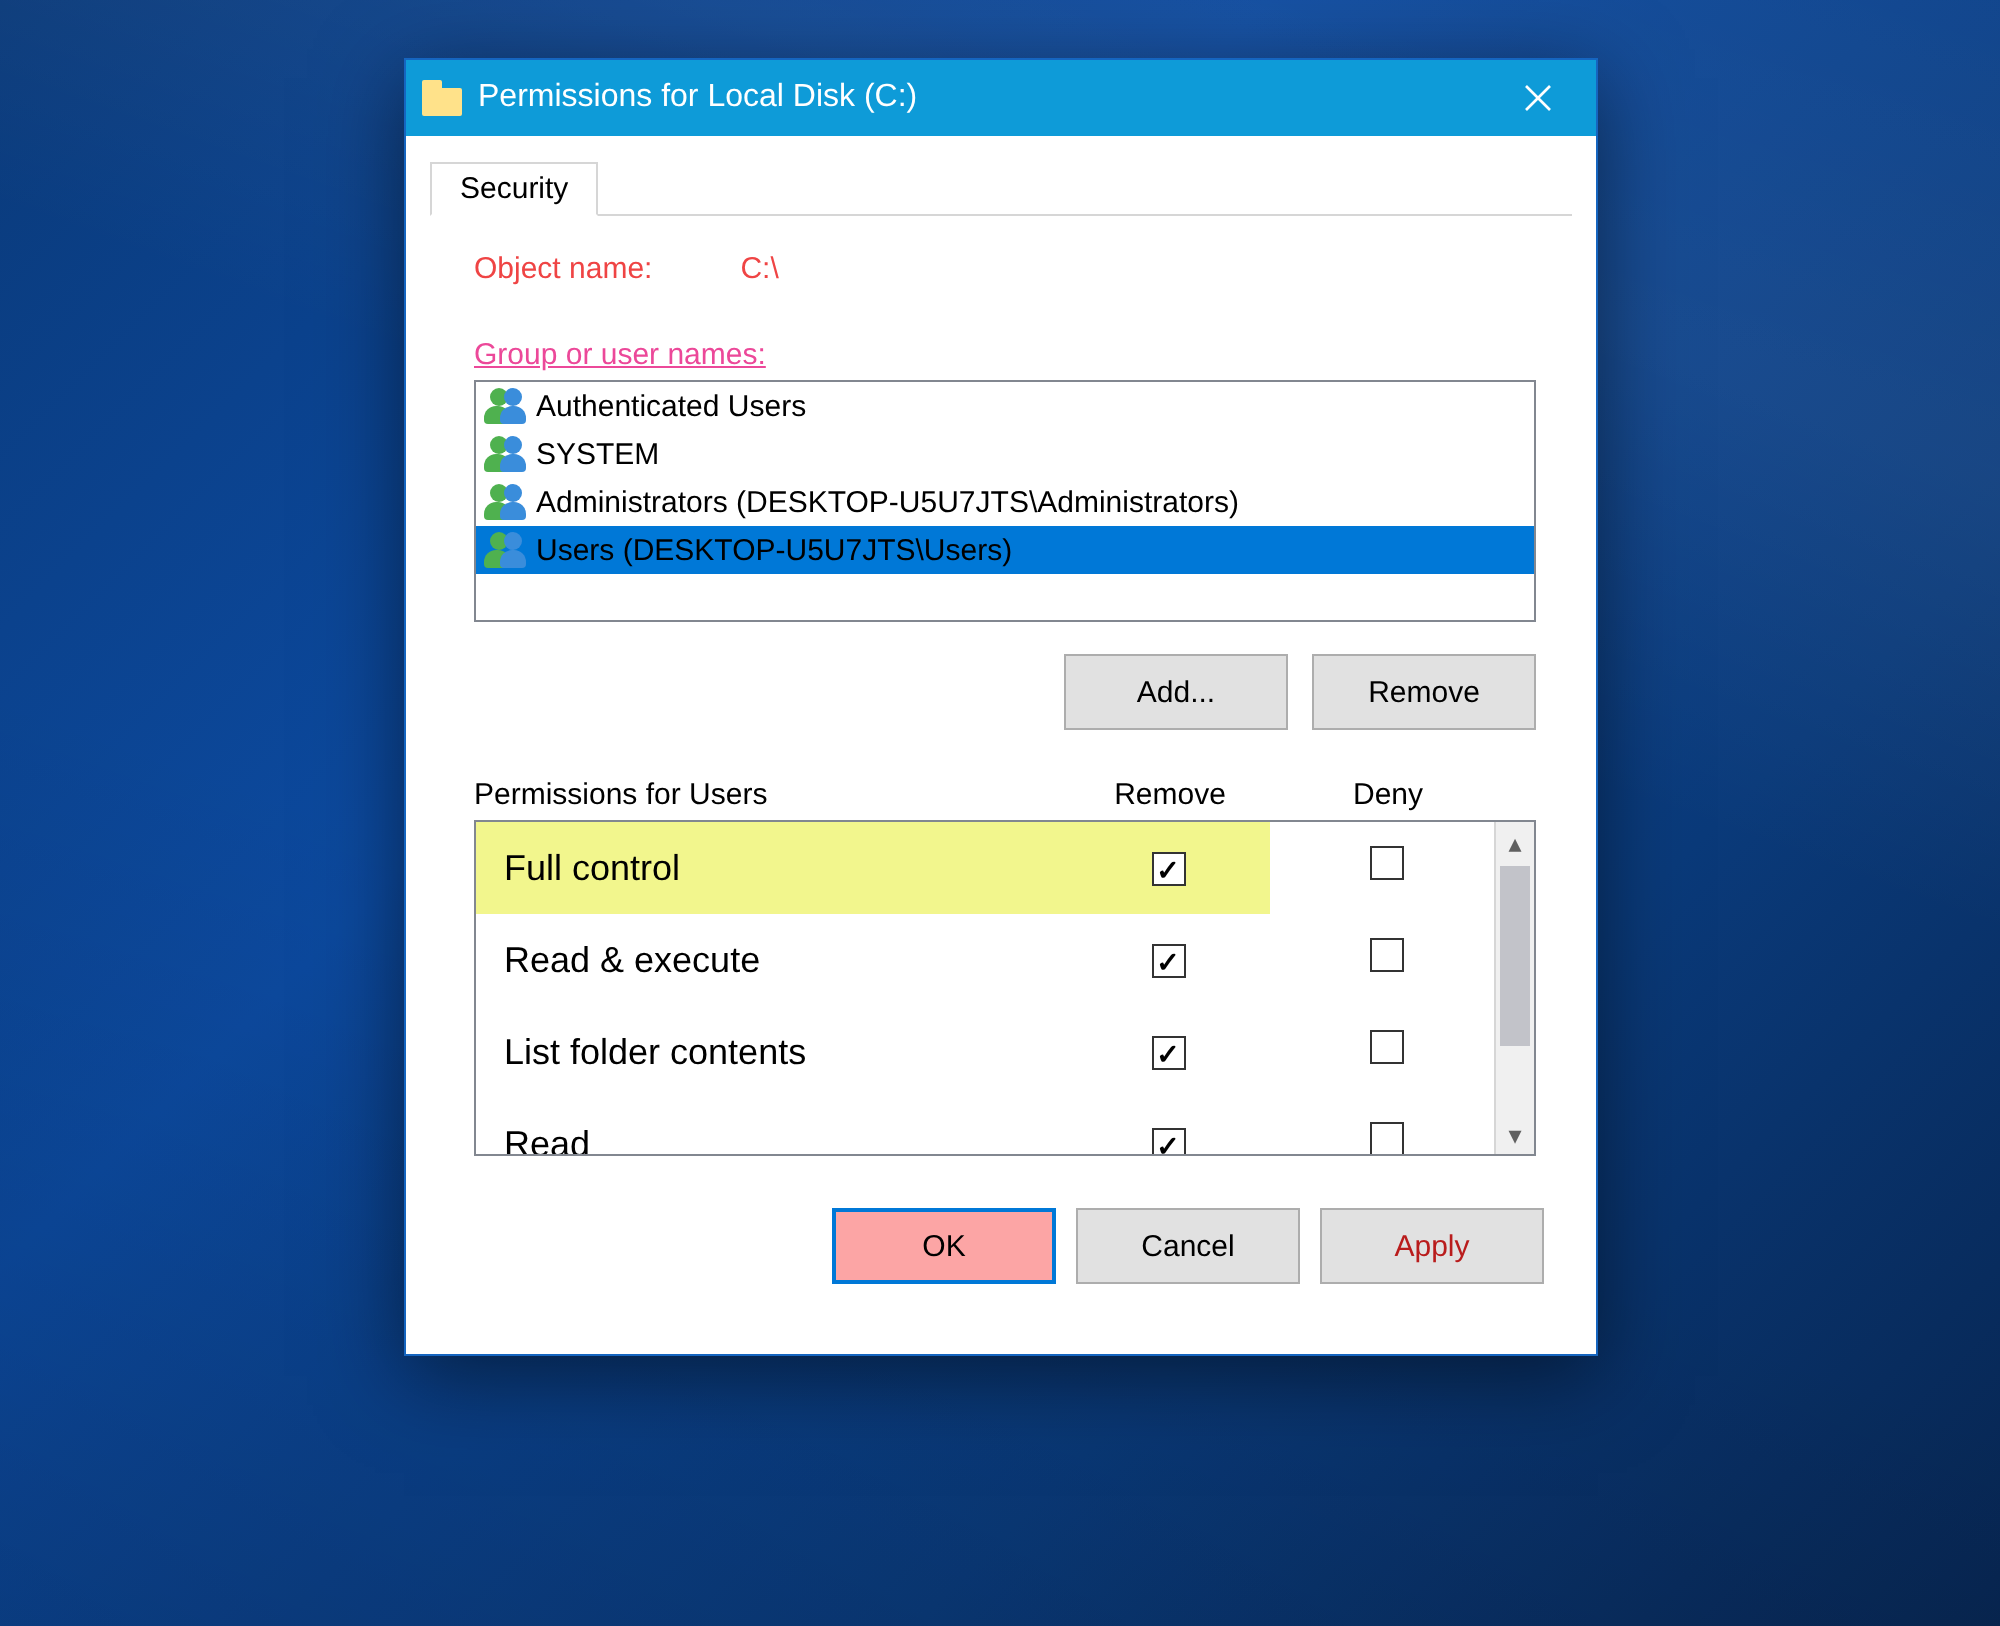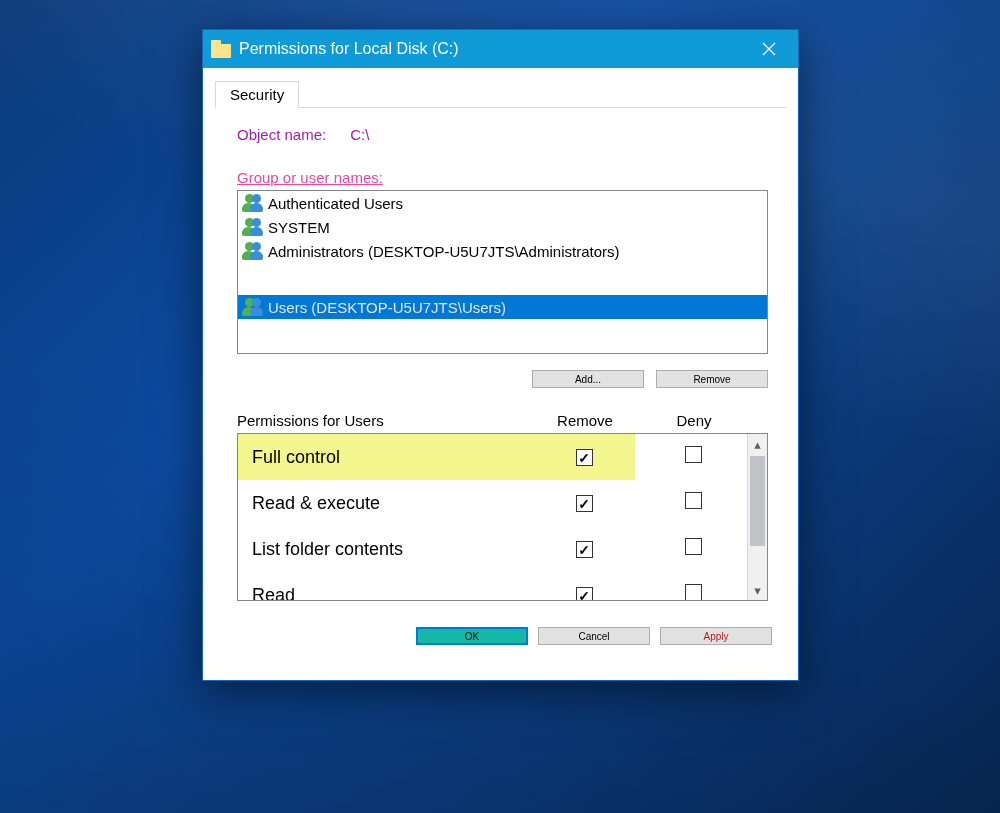--- a/index.html
+++ b/index.html
@@ -104,51 +104,50 @@
     color: #000;
     cursor: pointer;
   }
 
   .content {
     padding: 18px 18px 10px 22px;
   }
 
   .row-object {
     display: flex;
-    gap: 24px;
-    font-size: 15px;
-    color: #a21caf;
+    gap: 44px;
+    font-size: 15px;
+    color: #ef4444;
     margin-bottom: 26px;
   }
 
   .label-groups {
     font-size: 15px;
     margin-bottom: 4px;
     color: #ec4899;
     text-decoration: underline;
   }
 
   .listbox {
     border: 1px solid #828790;
-    height: 164px;
+    height: 121px;
     background: #fff;
     overflow: hidden;
     font-size: 15px;
   }
   .listbox .item {
     display: flex;
     align-items: center;
     padding: 0 4px;
     height: 24px;
     cursor: pointer;
   }
   .listbox .item.selected {
     background: #0078d7;
-    color: #e5e5e5;
-    margin-top: 32px;
+    color: #000000;
   }
   .people-icon {
     width: 22px;
     height: 18px;
     margin-right: 4px;
     position: relative;
     flex-shrink: 0;
   }
   
   .people-icon .p {
@@ -174,36 +173,36 @@
   }
 
   .btnrow {
     display: flex;
     justify-content: flex-end;
     gap: 12px;
     margin-top: 16px;
   }
   .winbtn {
     min-width: 112px;
-    height: 18px;
+    height: 38px;
     background: #e1e1e1;
     border: 1px solid #adadad;
     font-family: inherit;
-    font-size: 10px;
+    font-size: 15px;
     color: #000;
     cursor: pointer;
     padding: 0 8px;
   }
   .winbtn:disabled {
     color: #b91c1c;
     cursor: default;
   }
   .winbtn.primary {
     border: 2px solid #0078d7;
-    background: #14b8a6;
+    background: #fca5a5;
   }
 
   .perm-header {
     display: grid;
     grid-template-columns: 1fr 110px 108px 20px;
     font-size: 15px;
     margin-top: 24px;
     margin-bottom: 4px;
   }
   .perm-header .hname { }

